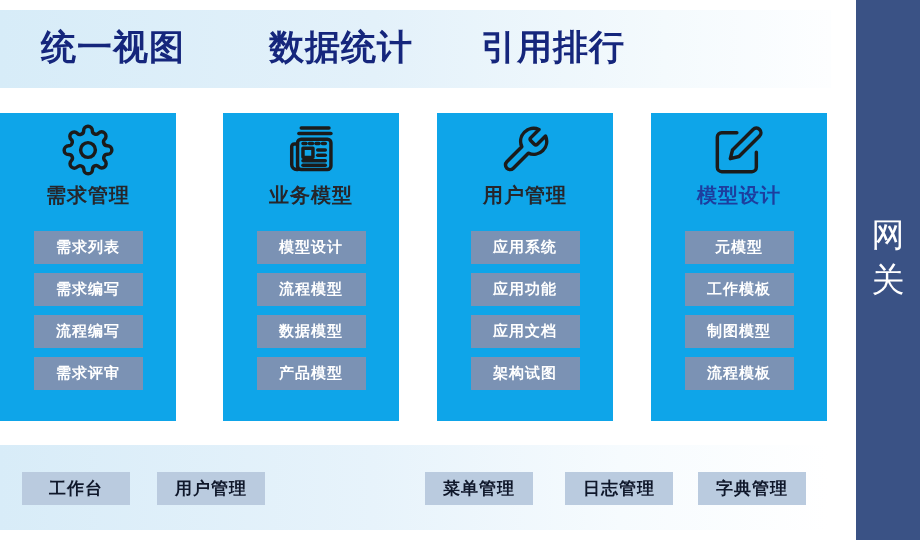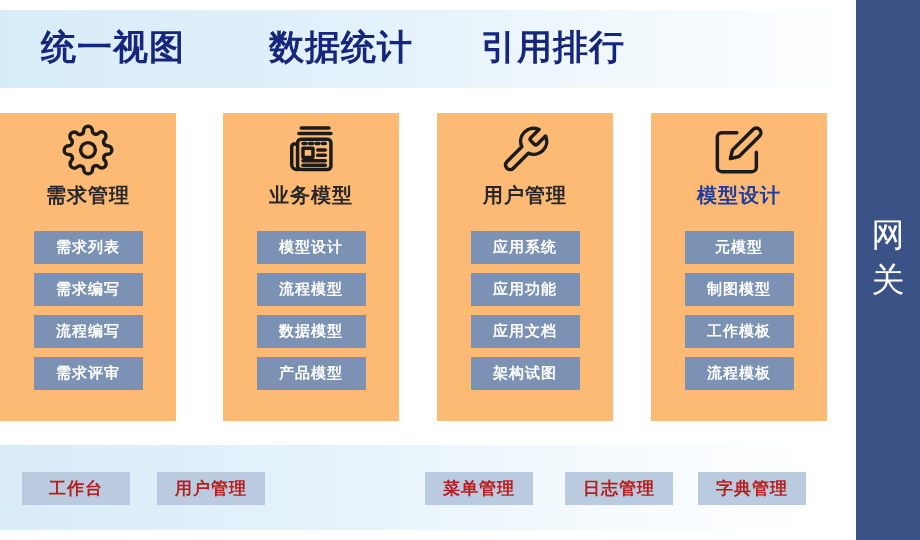--- a/index.html
+++ b/index.html
@@ -14,21 +14,21 @@
     background:linear-gradient(90deg,#d7ecf8 0%,#e3f1fa 45%,#f4fafd 80%,#fdfeff 100%);
   }
   .header-tab{
     position:absolute;top:50%;transform:translateY(-53%);
     font-size:35px;font-weight:600;color:#15267c;letter-spacing:1px;
     white-space:nowrap;cursor:pointer;margin-left:11px;
   }
   
   .card{
     position:absolute;top:113px;width:176px;height:308px;
-    background:#fdba74;text-align:center;
+    background:#0ea5e9;text-align:center;
   }
   .icon-wrap{margin-top:9px;height:56px;display:flex;align-items:center;justify-content:center;}
   .card-title{
     margin-top:6px;font-size:20px;font-weight:600;color:#26262b;
     letter-spacing:1px;line-height:22px;
   }
   .card-title.blue{color:#1d3e9e;}
   .btn-col{margin-top:25px;}
   .mbtn{
     width:109px;height:33px;margin:0 auto 9px auto;
@@ -36,21 +36,21 @@
     font-size:15px;font-weight:600;letter-spacing:1px;
     display:flex;align-items:center;justify-content:center;cursor:pointer;font-family:Liberation Serif, serif;
   }
   
   .footer-band{
     position:absolute;left:0;top:445px;width:828px;height:85px;
     background:linear-gradient(90deg,#d8ecf8 0%,#e7f3fb 45%,#f6fbfe 75%,#ffffff 100%);
   }
   .fbtn{
     position:absolute;top:27px;width:108px;height:33px;
-    background:#bacbdf;color:#b91c1c;
+    background:#bacbdf;color:#0f172a;
     font-size:17px;font-weight:700;letter-spacing:1px;
     display:flex;align-items:center;justify-content:center;cursor:pointer;
   }
   
   .sidebar{
     position:absolute;left:856px;top:0;width:64px;height:540px;
     background:#3a5285;
   }
   .gateway-text{
     position:absolute;left:0;top:212px;width:100%;
@@ -126,22 +126,22 @@
 <div class="card" style="left:651px">
   <div class="icon-wrap">
     <svg viewBox="0 0 24 24" width="52" height="52" fill="none" stroke="#1b1b1b" stroke-width="1.6" stroke-linecap="round" stroke-linejoin="round">
       <path d="M11 4H4a2 2 0 0 0-2 2v14a2 2 0 0 0 2 2h14a2 2 0 0 0 2-2v-7"></path>
       <path d="M18.5 2.5a2.121 2.121 0 0 1 3 3L12 15l-4 1 1-4 9.5-9.5z"></path>
     </svg>
   </div>
   <div class="card-title blue">模型设计</div>
   <div class="btn-col">
     <div class="mbtn">元模型</div>
+    <div class="mbtn">工作模板</div>
     <div class="mbtn">制图模型</div>
-    <div class="mbtn">工作模板</div>
     <div class="mbtn">流程模板</div>
   </div>
 </div>
 
 <div class="footer-band">
   <div class="fbtn" style="left:22px">工作台</div>
   <div class="fbtn" style="left:157px">用户管理</div>
   <div class="fbtn" style="left:425px">菜单管理</div>
   <div class="fbtn" style="left:565px">日志管理</div>
   <div class="fbtn" style="left:698px">字典管理</div>

